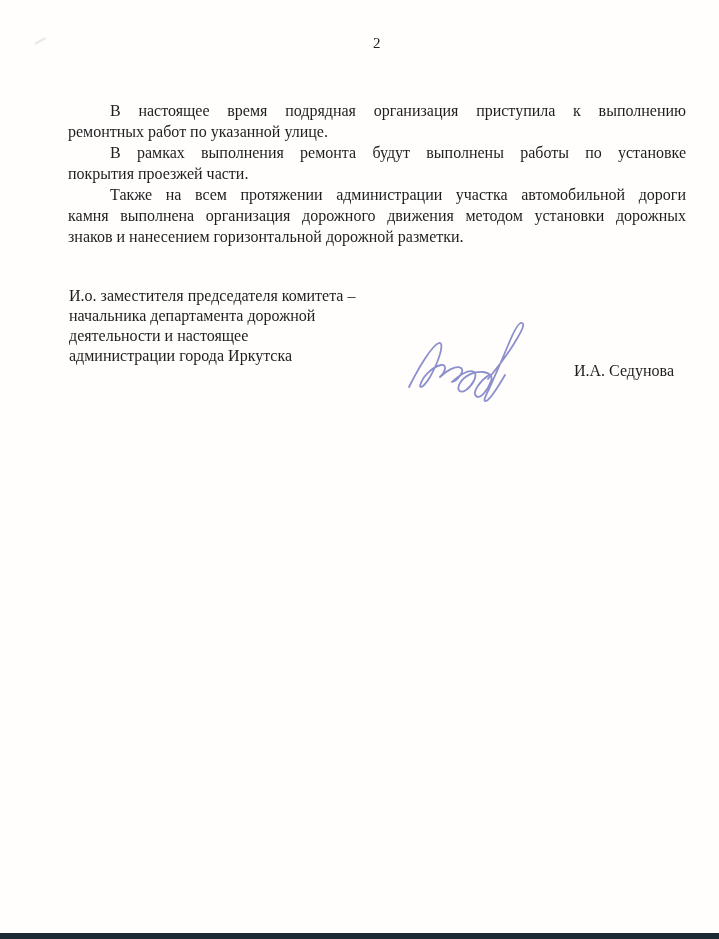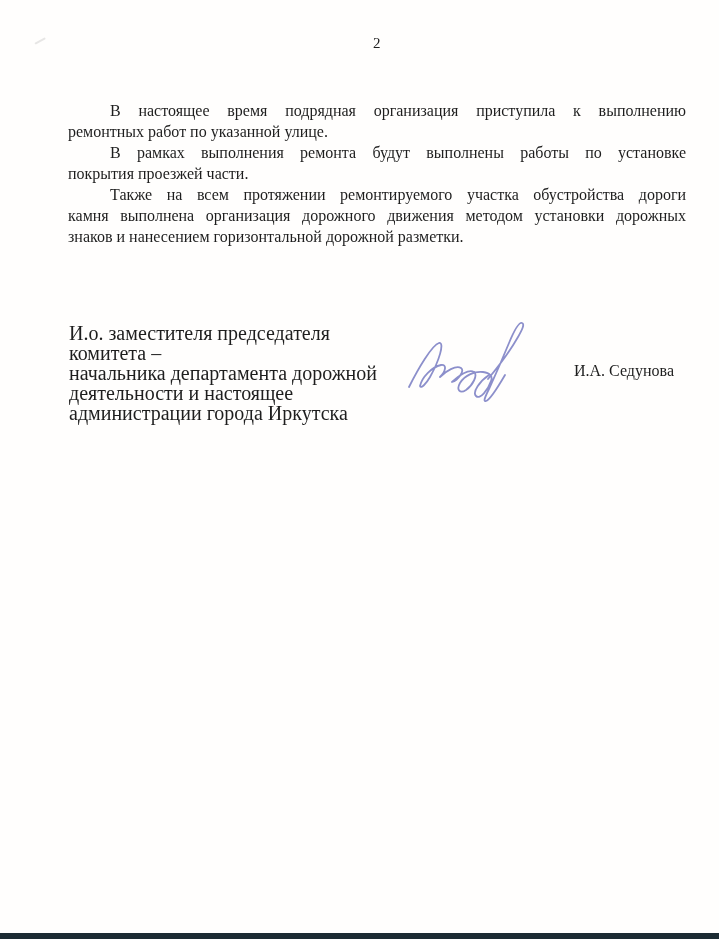--- a/index.html
+++ b/index.html
@@ -45,23 +45,22 @@
   }
   .line.first { padding-left: 42px; }
   .line.plast {
     text-align: left;
     text-align-last: left;
   }
   .sig-titles {
     position: absolute;
     top: 286px; left: 69px;
     width: 330px;
-    font-size: 20px;
+    font-size: 16px;
     line-height: 20px;
-    margin-top: 37px;
   }
   .signature-svg {
     position: absolute;
     top: 313px; left: 403px;
     width: 152px; height: 90px;
     opacity: 0.9;
   }
   .signee-name {
     position: absolute;
     top: 362px; left: 574px;
@@ -87,21 +86,21 @@
   <div class="body-text">
     <div class="para">
       <div class="line first">В настоящее время подрядная организация приступила к выполнению</div>
       <div class="line plast">ремонтных работ по указанной улице.</div>
     </div>
     <div class="para">
       <div class="line first">В рамках выполнения ремонта будут выполнены работы по установке</div>
       <div class="line plast">покрытия проезжей части.</div>
     </div>
     <div class="para">
-      <div class="line first">Также на всем протяжении ремонтируемого участка обустройства дороги</div>
+      <div class="line first">Также на всем протяжении администрации участка автомобильной дороги</div>
       <div class="line">камня выполнена организация дорожного движения методом установки дорожных</div>
       <div class="line plast">знаков и нанесением горизонтальной дорожной разметки.</div>
     </div>
   </div>
 
   <div class="sig-titles">
     <div>И.о. заместителя председателя комитета –</div>
     <div>начальника департамента дорожной</div>
     <div>деятельности и настоящее</div>
     <div>администрации города Иркутска</div>

